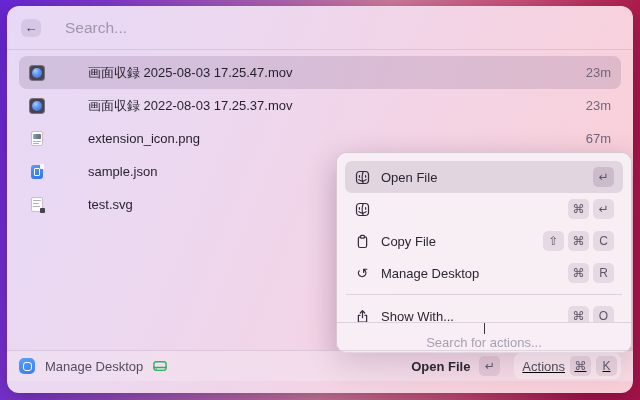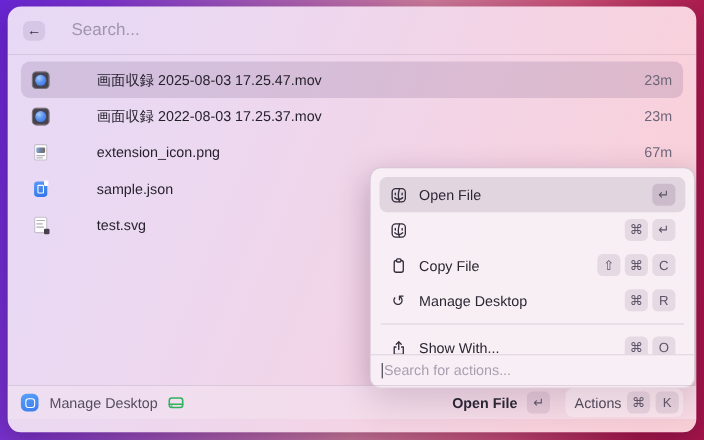--- a/index.html
+++ b/index.html
@@ -95,21 +95,21 @@
   .kbd {
     min-width:21px; height:20px; padding:0 4px; border-radius:5px;
     background:rgba(110,80,115,.13); color:#5d5568;
     font-size:12px; display:flex; align-items:center; justify-content:center;
   }
   .mi.selected .kbd { background:rgba(110,80,115,.18); }
   .mdiv { height:1px; background:rgba(90,60,100,.16); margin:5px 1px; }
   .menu-search {
     height:28px; border-top:1px solid rgba(90,60,100,.16);
     display:flex; align-items:center; padding:0 10px; gap:1px;
-    font-size:13px; color:#a89fb1; background:rgba(247,239,245,1);
+    font-size:13px; color:#a89fb1; background:rgba(247,239,245,1);flex-direction:column;
   }
   .caret { width:1px; height:14px; background:#3a3344; }
   
   .footer {
     position:absolute; left:0; right:0; bottom:12px; height:31px; z-index:6;
     border-top:1px solid rgba(95,65,105,.15);
     background:rgba(244,231,242,.45);
     display:flex; align-items:center; padding:0 12px;
   }
   .app-ic {
@@ -119,21 +119,21 @@
   .app-ic::after {
     content:""; position:absolute; inset:3.5px; border:1.5px solid #fff; border-radius:3px;
   }
   .app-name { margin-left:10px; font-size:13px; color:#544d5e; }
   .drive-ic { margin-left:9px; width:16px; height:16px; }
   .drive-ic svg { width:16px; height:16px; stroke:#2fb25c; stroke-width:1.4; fill:none; stroke-linecap:round; }
   .f-right { margin-left:auto; display:flex; align-items:center; gap:6px; }
   .f-primary { font-size:13px; font-weight:700; color:#2b2633; margin-right:3px; }
   .actions-group {
     display:flex; align-items:center; gap:5px; margin-left:8px;
-    padding:3px 4px 3px 8px; border-radius:7px; background:rgba(255,255,255,.28);
+    padding:3px 4px 3px 8px; border-radius:7px; background:rgba(255,255,255,.28);text-decoration:underline;
   }
   .actions-label { font-size:13px; color:#4f4859; }
 </style>
 </head>
 <body>
 
 <div class="window">
 
   <div class="header">
     <div class="back-btn">

